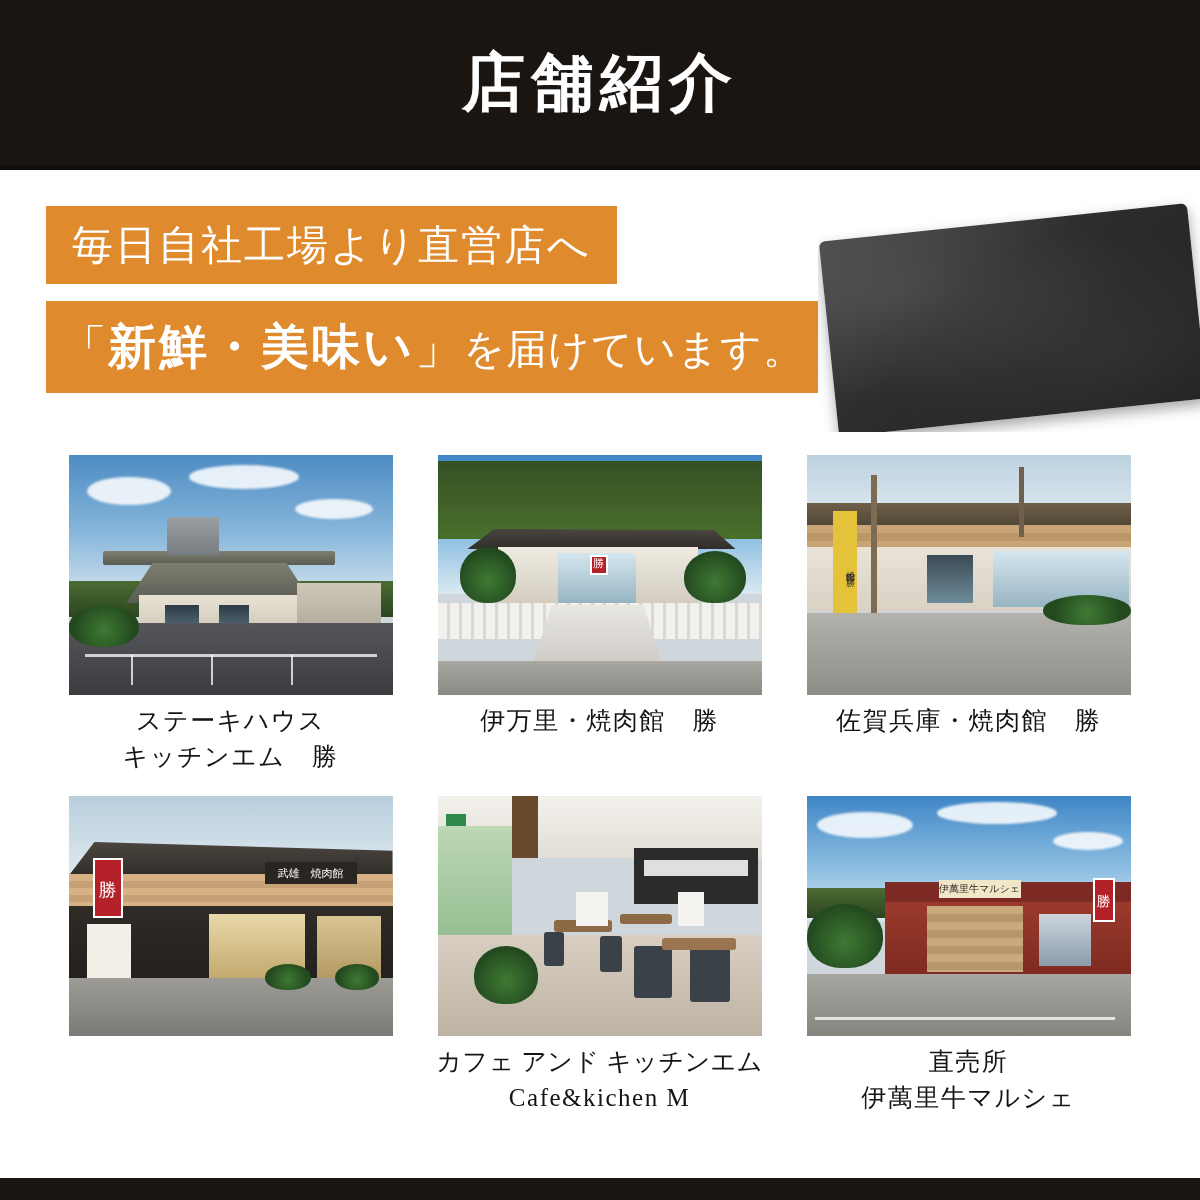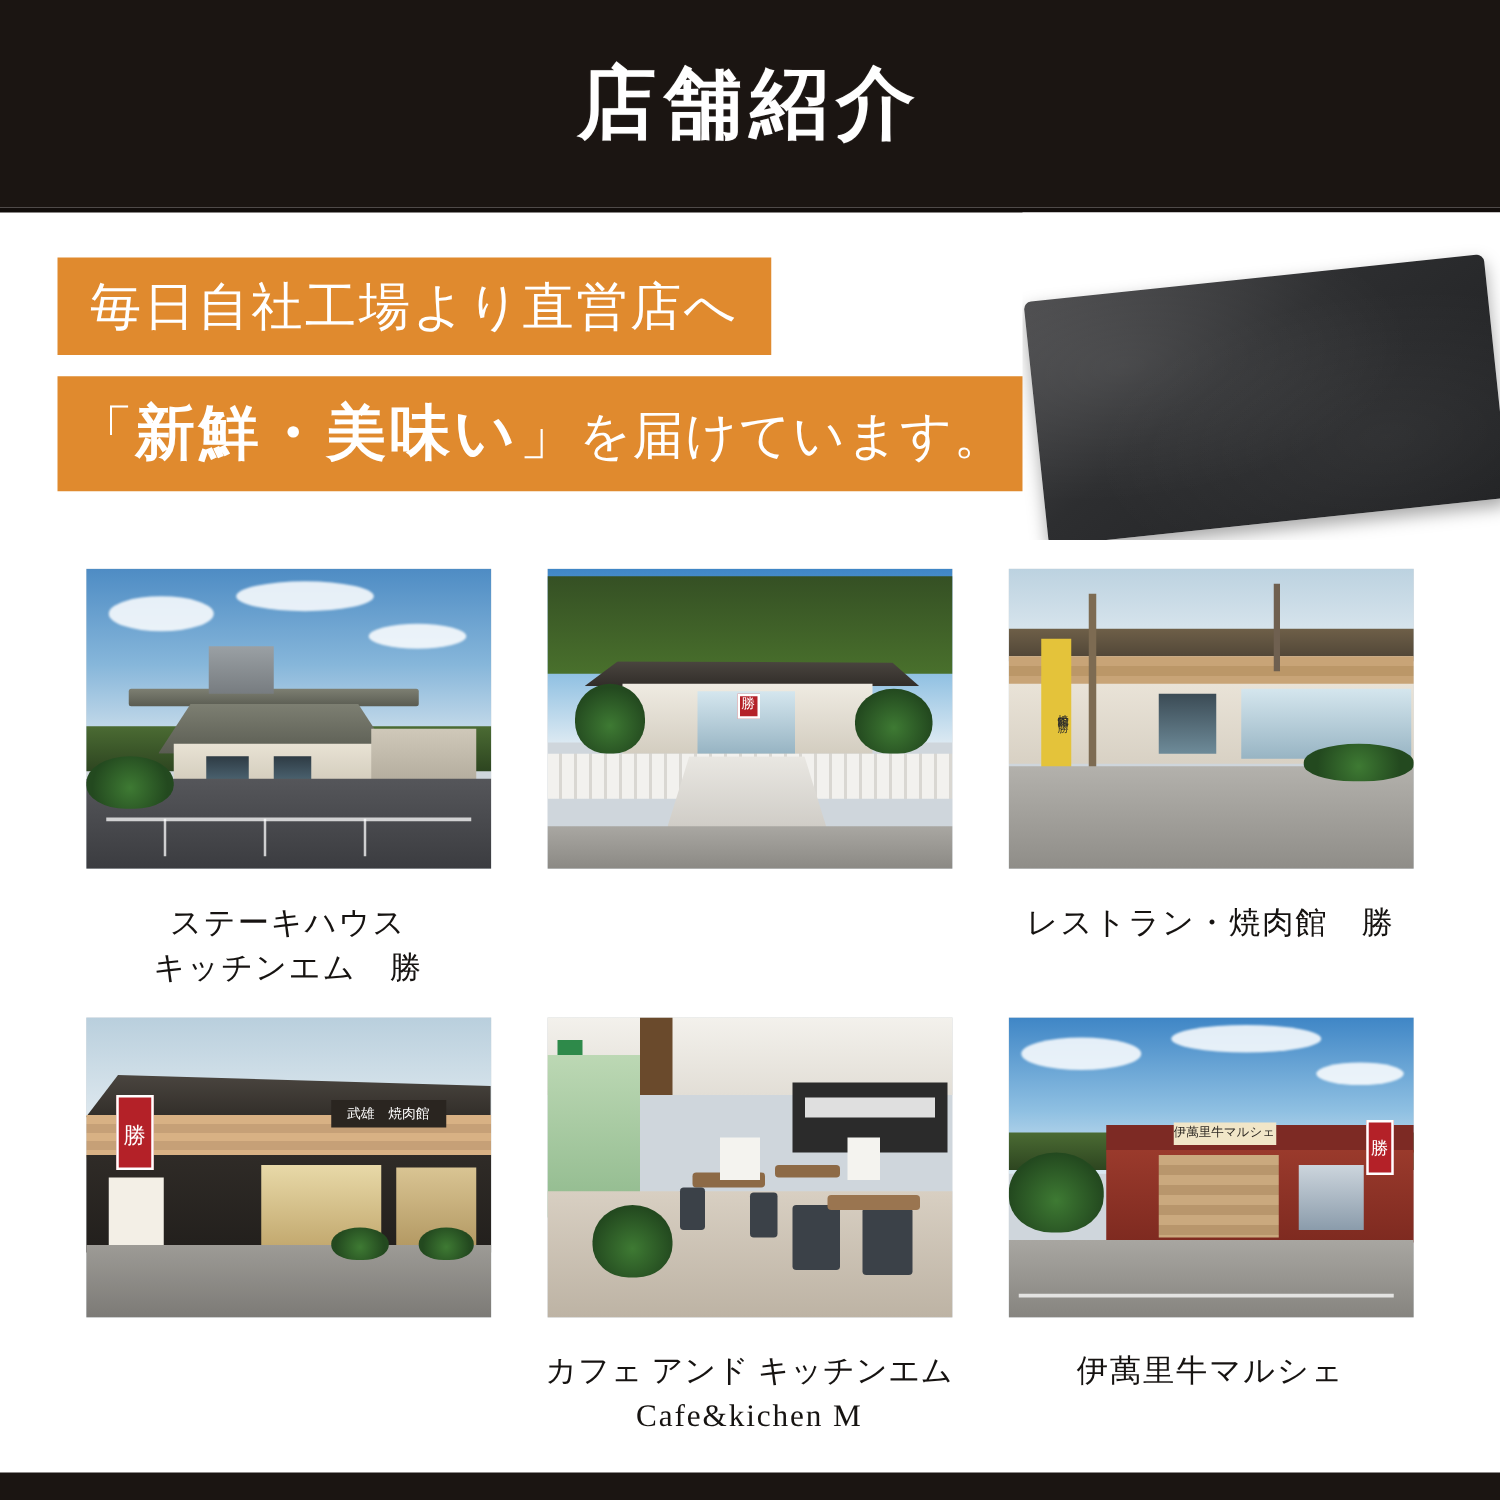--- a/index.html
+++ b/index.html
@@ -141,21 +141,21 @@
   .row2 { margin-top: 22px; }
   .photo {
     width: 324px;
     height: 240px;
     margin: 0 auto;
     position: relative;
     overflow: hidden;
     background: #cfd6dc;
   }
   .caption {
-    margin-top: 26px;
+    margin-top: 8px;
     text-align: center;
     font-size: 25px;
     line-height: 1.42;
     color: #161311;
     letter-spacing: 1.5px;
     font-family: "Liberation Serif", "DejaVu Serif", serif;
   }
   .caption .line { display: block; white-space: nowrap; }
   .caption.latin .line:first-child {
     font-family: "Liberation Serif", "DejaVu Serif", serif;
@@ -316,38 +316,41 @@
         <div class="roof dark" style="left:30px;top:74px;width:268px;height:20px;clip-path:polygon(0 100%,10% 0,92% 6%,100% 100%);"></div>
         <div class="bldg" style="left:60px;top:92px;width:200px;height:56px;background:linear-gradient(180deg,#efebe2,#d3cdc0);"></div>
         <div class="glass" style="left:120px;top:98px;width:78px;height:50px;"></div>
         <div class="sign-red" style="left:152px;top:100px;width:18px;height:20px;font-size:11px;">勝</div>
         <div class="plant" style="left:22px;top:92px;width:56px;height:56px;"></div>
         <div class="plant" style="left:246px;top:96px;width:62px;height:52px;"></div>
         <div style="position:absolute;left:0;top:148px;width:100%;height:36px;background:repeating-linear-gradient(90deg,#f2f1ee 0 9px,#d9d7d2 9px 12px);"></div>
         <div style="position:absolute;left:96px;top:150px;width:128px;height:58px;background:linear-gradient(180deg,#e9e7e2 0%,#cfccc6 100%);clip-path:polygon(14% 0,86% 0,100% 100%,0 100%);"></div>
         <div class="ground" style="height:14%;background:linear-gradient(180deg,#a9a7a2,#8b8984);"></div>
       </div>
+      <div class="caption">
+        <span class="line">伊万里・焼肉館　勝</span>
+      </div>
     </div>
 
     <div class="cell">
       <div class="photo">
         <div class="sky" style="height:30%;background:linear-gradient(180deg,#bcd2e0,#e3ecf2);"></div>
         <div style="position:absolute;left:0;top:48px;width:100%;height:26px;background:linear-gradient(180deg,#6e5f48,#4d4335);"></div>
         <div class="bldg" style="left:0;top:70px;width:324px;height:86px;background:linear-gradient(180deg,#efe9de 0%,#d8d1c4 100%);"></div>
         <div class="wall-wood" style="left:0;top:70px;width:324px;height:22px;"></div>
         <div class="glass" style="left:186px;top:96px;width:136px;height:56px;"></div>
         <div class="win" style="left:120px;top:100px;width:46px;height:48px;background:linear-gradient(180deg,#3b4b55,#6e8b99);"></div>
         <div class="banner-flag" style="left:26px;top:56px;width:24px;height:110px;">焼肉館 勝</div>
         <div style="position:absolute;left:64px;top:20px;width:6px;height:148px;background:#7d6b52;"></div>
         <div style="position:absolute;left:212px;top:12px;width:5px;height:70px;background:#6f6050;"></div>
         <div class="ground" style="height:34%;background:linear-gradient(180deg,#b3b1ac 0%,#8f8d88 100%);"></div>
         <div class="plant" style="left:236px;top:140px;width:88px;height:30px;"></div>
       </div>
       <div class="caption">
-        <span class="line">レストラン・焼肉館　勝</span>
+        <span class="line">佐賀兵庫・焼肉館　勝</span>
       </div>
     </div>
 
     <div class="cell row2">
       <div class="photo">
         <div class="sky" style="height:34%;background:linear-gradient(180deg,#b9cfdd,#dfe9ef);"></div>
         <div class="roof dark" style="left:0;top:46px;width:324px;height:34px;clip-path:polygon(0 100%,8% 0,100% 26%,100% 100%);"></div>
         <div class="wall-wood" style="left:0;top:78px;width:324px;height:34px;background:repeating-linear-gradient(180deg,#d8b184 0 7px,#c6a077 7px 14px);"></div>
         <div class="bldg" style="left:0;top:110px;width:324px;height:78px;background:linear-gradient(180deg,#2f2b27 0%,#221f1c 100%);"></div>
         <div class="glass" style="left:140px;top:118px;width:96px;height:66px;background:linear-gradient(180deg,#e8d9a8,#c2a86e);"></div>
@@ -399,20 +402,21 @@
         <div class="bldg" style="left:78px;top:106px;width:246px;height:74px;background:linear-gradient(180deg,#9a3a2c 0%,#7e2a20 100%);"></div>
         <div class="wall-wood" style="left:120px;top:110px;width:96px;height:66px;background:repeating-linear-gradient(180deg,#caa97e 0 8px,#b8966c 8px 16px);"></div>
         <div class="glass" style="left:232px;top:118px;width:52px;height:52px;"></div>
         <div class="sign-red" style="left:132px;top:84px;width:82px;height:18px;font-size:10px;line-height:18px;background:#f1e6c8;color:#2f2a24;border:none;">伊萬里牛マルシェ</div>
         <div class="sign-red" style="left:286px;top:82px;width:22px;height:44px;font-size:14px;line-height:44px;">勝</div>
         <div class="ground" style="height:26%;background:linear-gradient(180deg,#a8a6a1 0%,#86847f 100%);"></div>
         <div class="plant" style="left:0;top:108px;width:76px;height:64px;"></div>
         <div class="asphalt-line" style="left:8px;bottom:16px;width:300px;"></div>
       </div>
       <div class="caption">
+        <span class="line">直売所</span>
         <span class="line">伊萬里牛マルシェ</span>
       </div>
     </div>
 
   </div>
 
   <div class="footer-strip"></div>
 </div>
 
 </body></html>

